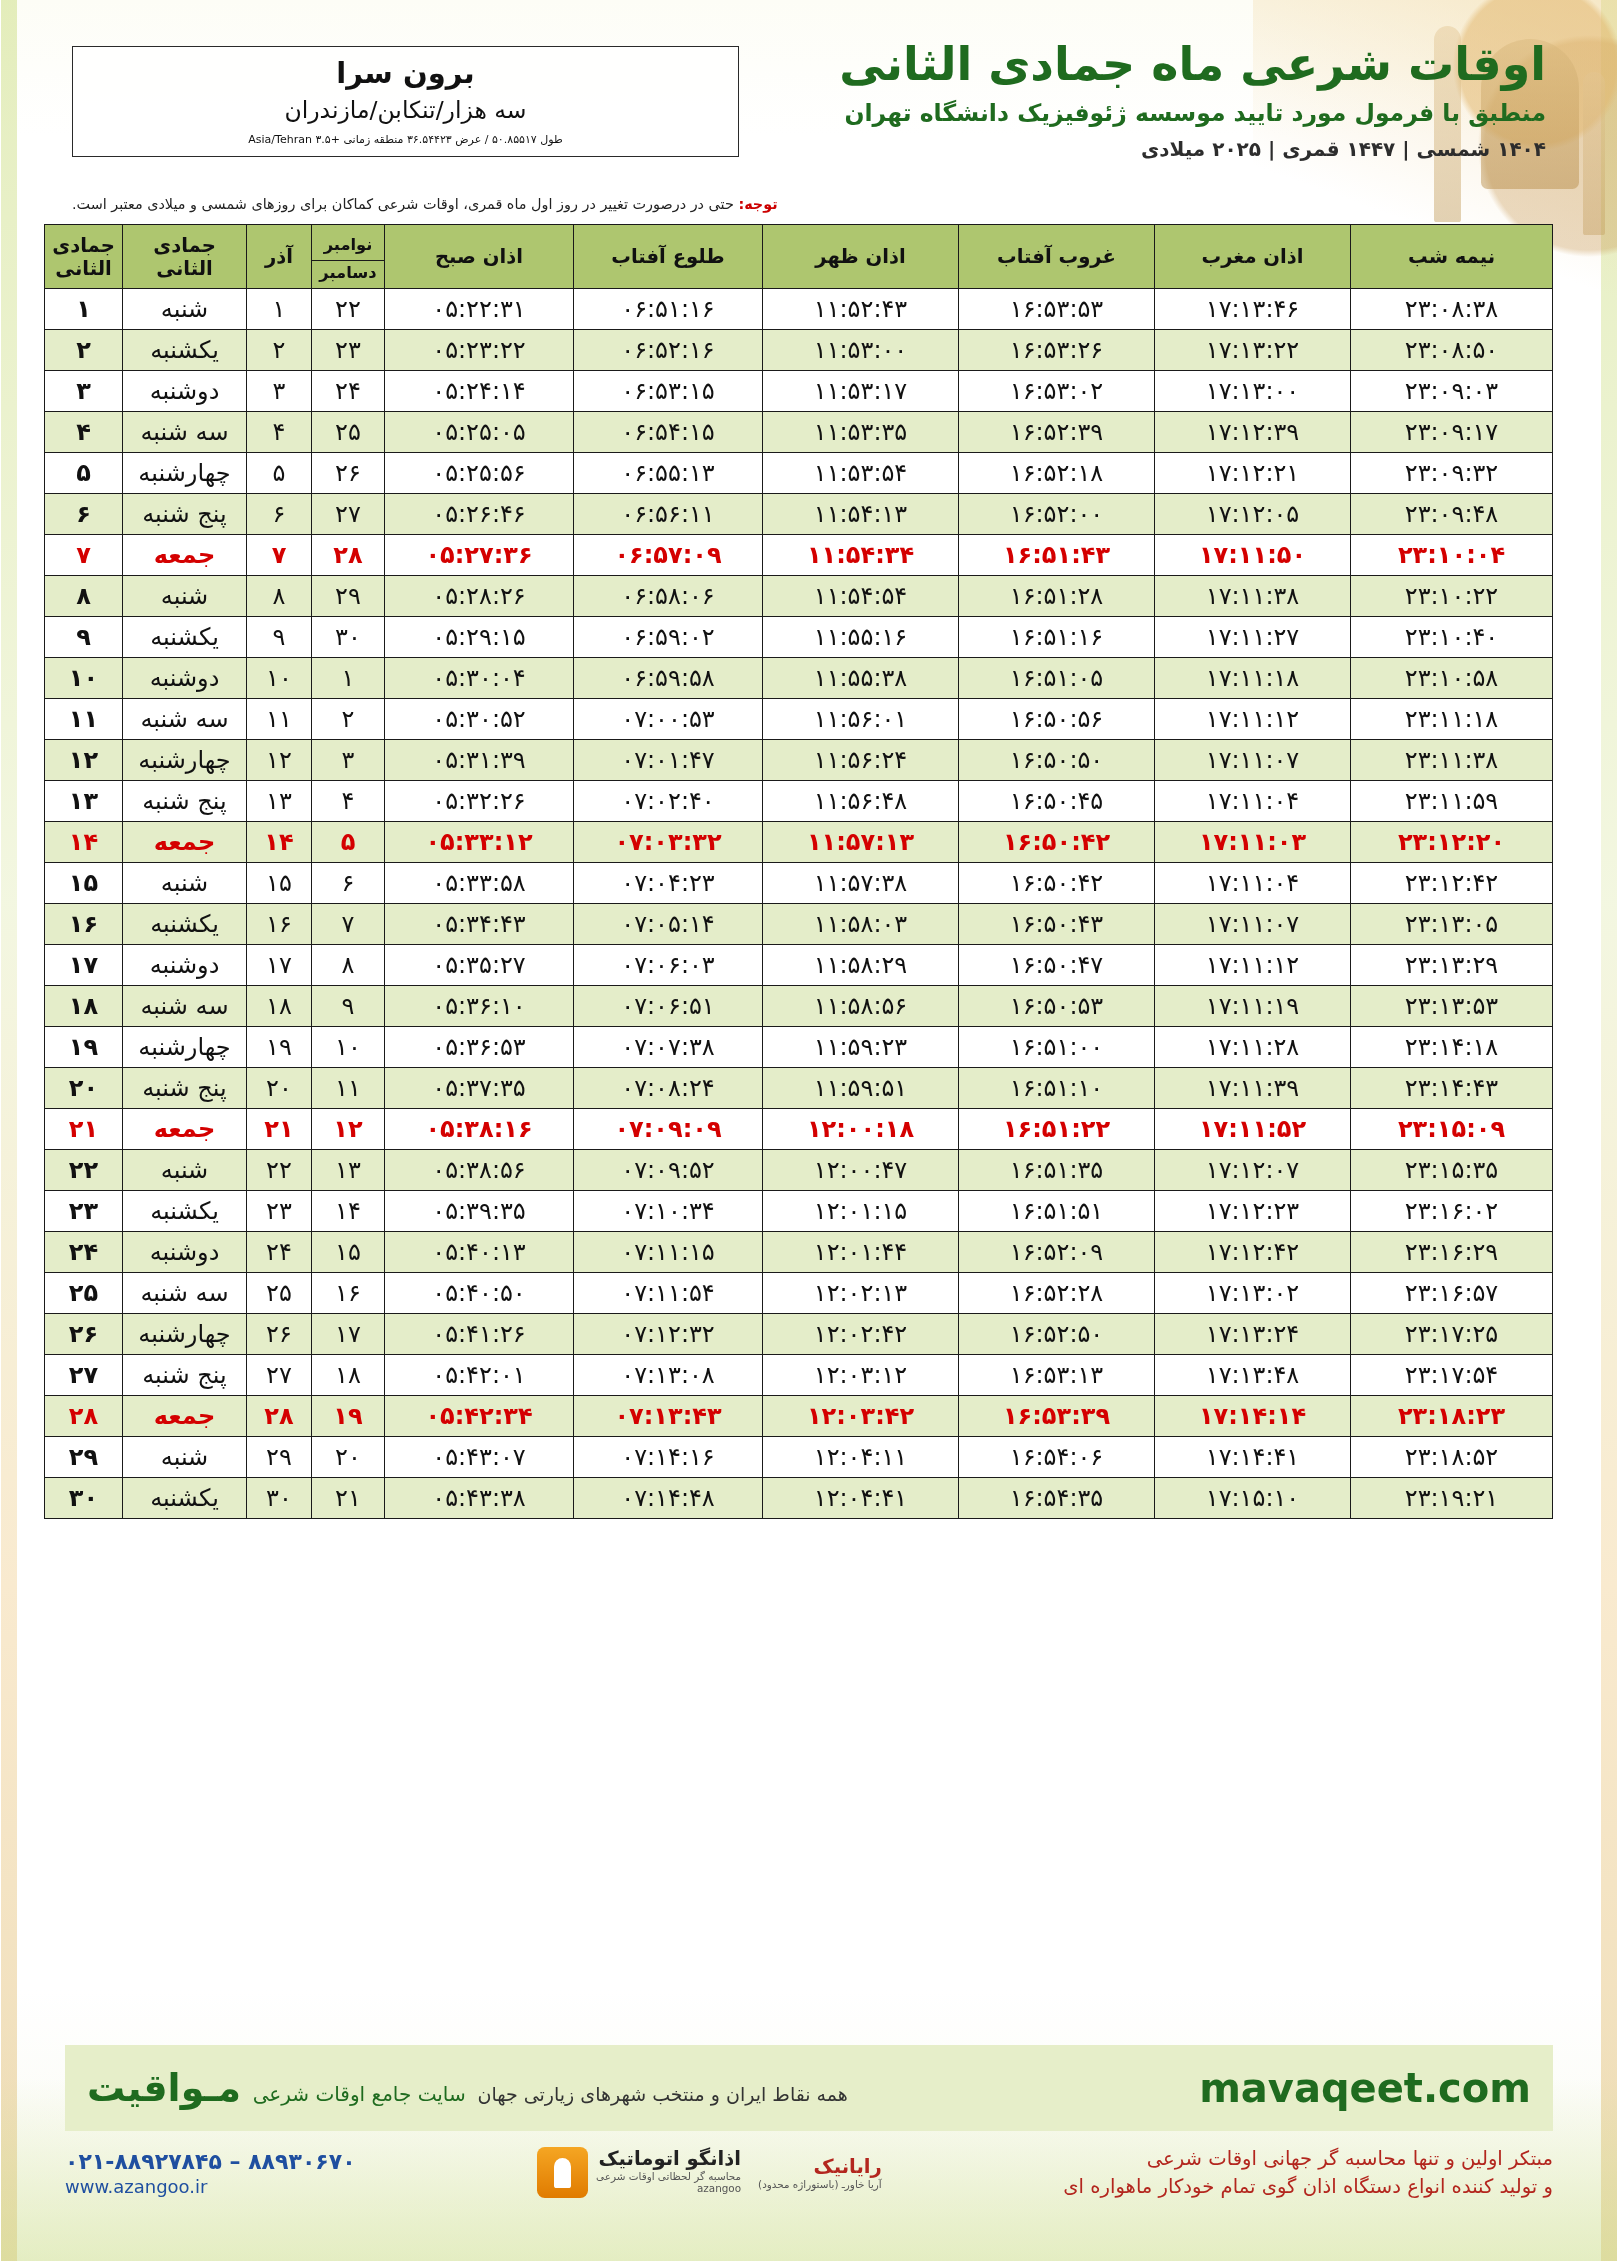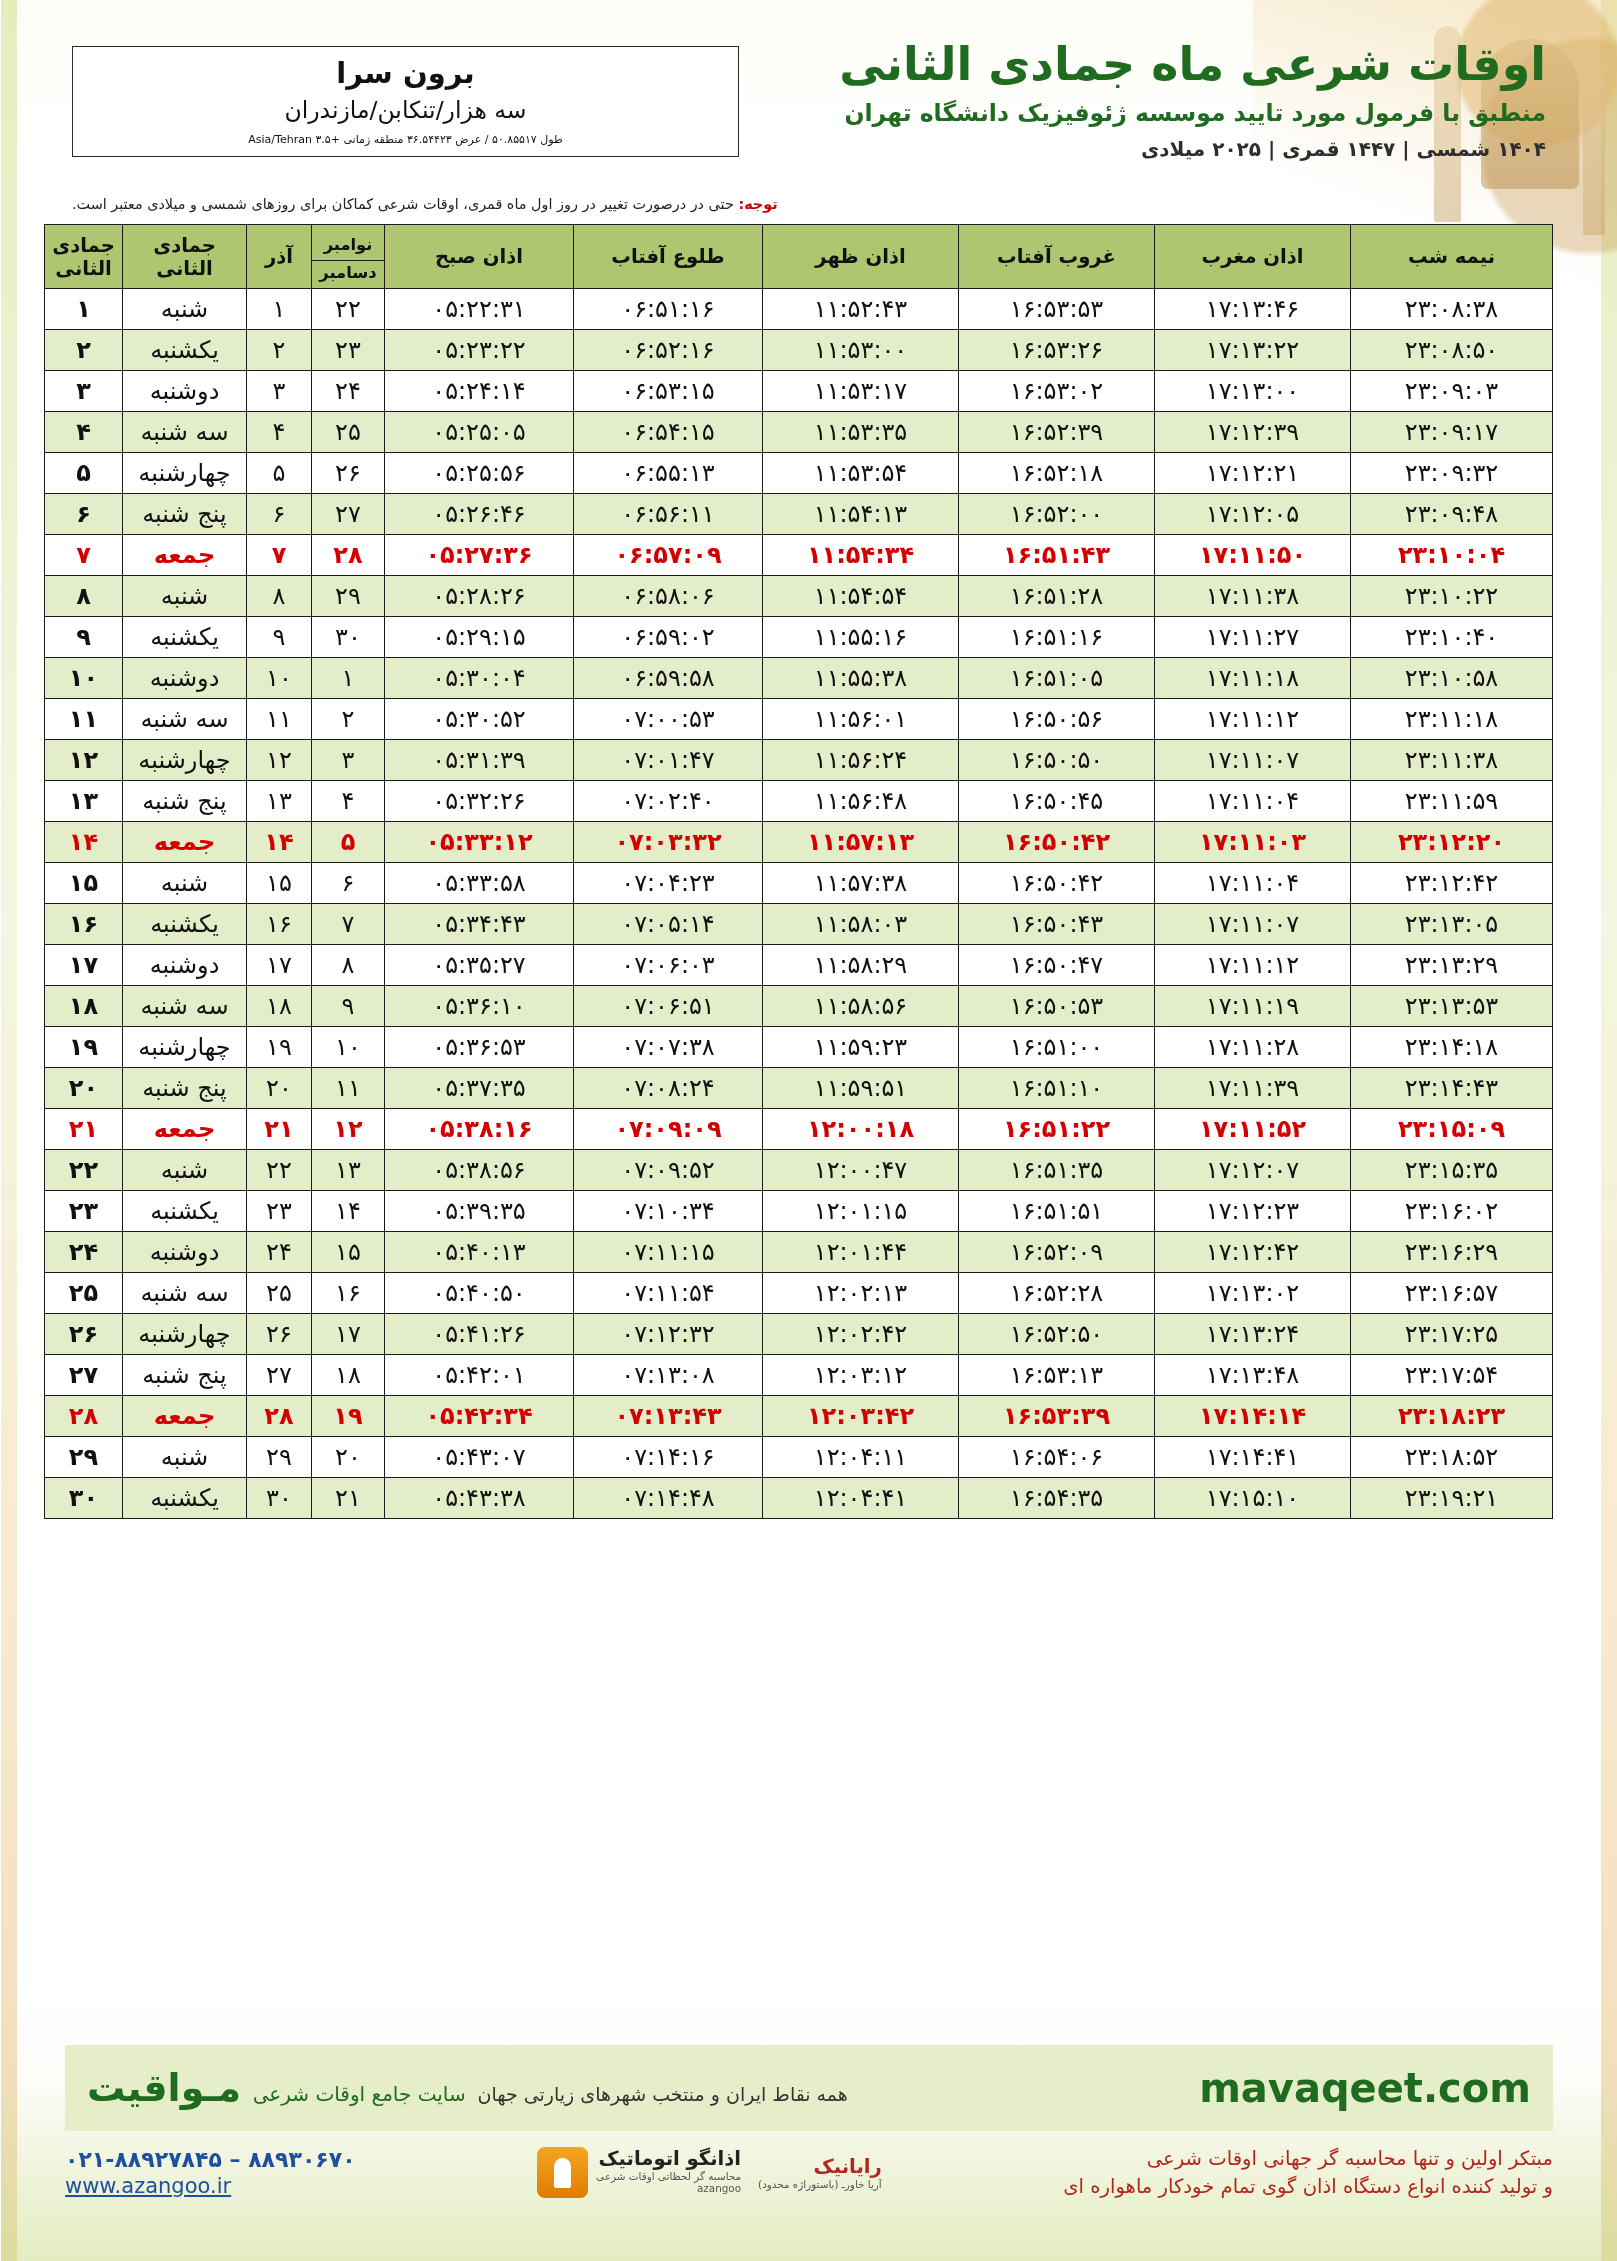--- a/index.html
+++ b/index.html
@@ -336,24 +336,23 @@
     text-align: left;
     direction: ltr;
   }
   .fb-left .phone {
     font-size: 22px;
     font-weight: bold;
     color: #1f4fa0;
     letter-spacing: 0.7px;
   }
   .fb-left .site {
-    font-size: 21px;
+    font-size: 18px;
     color: #1f4fa0;
     margin-top: 2px;
-    text-decoration: underline;
   }
 </style>
 </head>
 <body>
 
 <div class="page">
   <div class="edge-left"></div>
   <div class="edge-right"></div>
   <div class="corner-art">
     <div class="minaret"></div>

